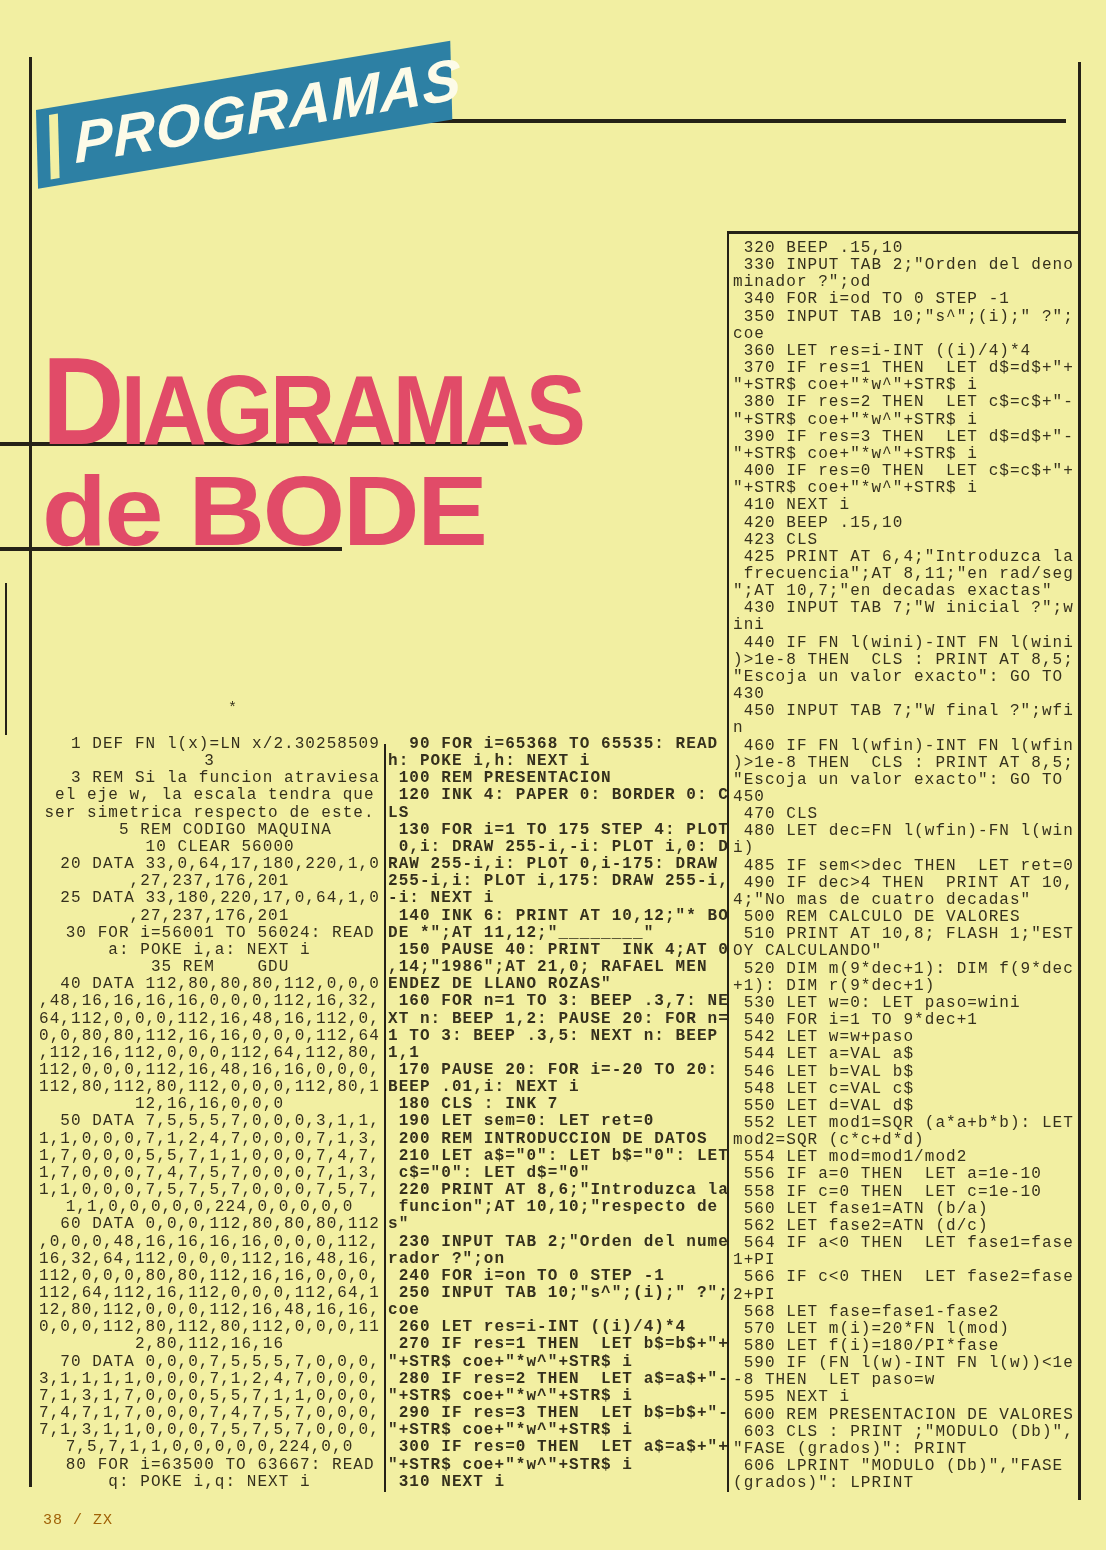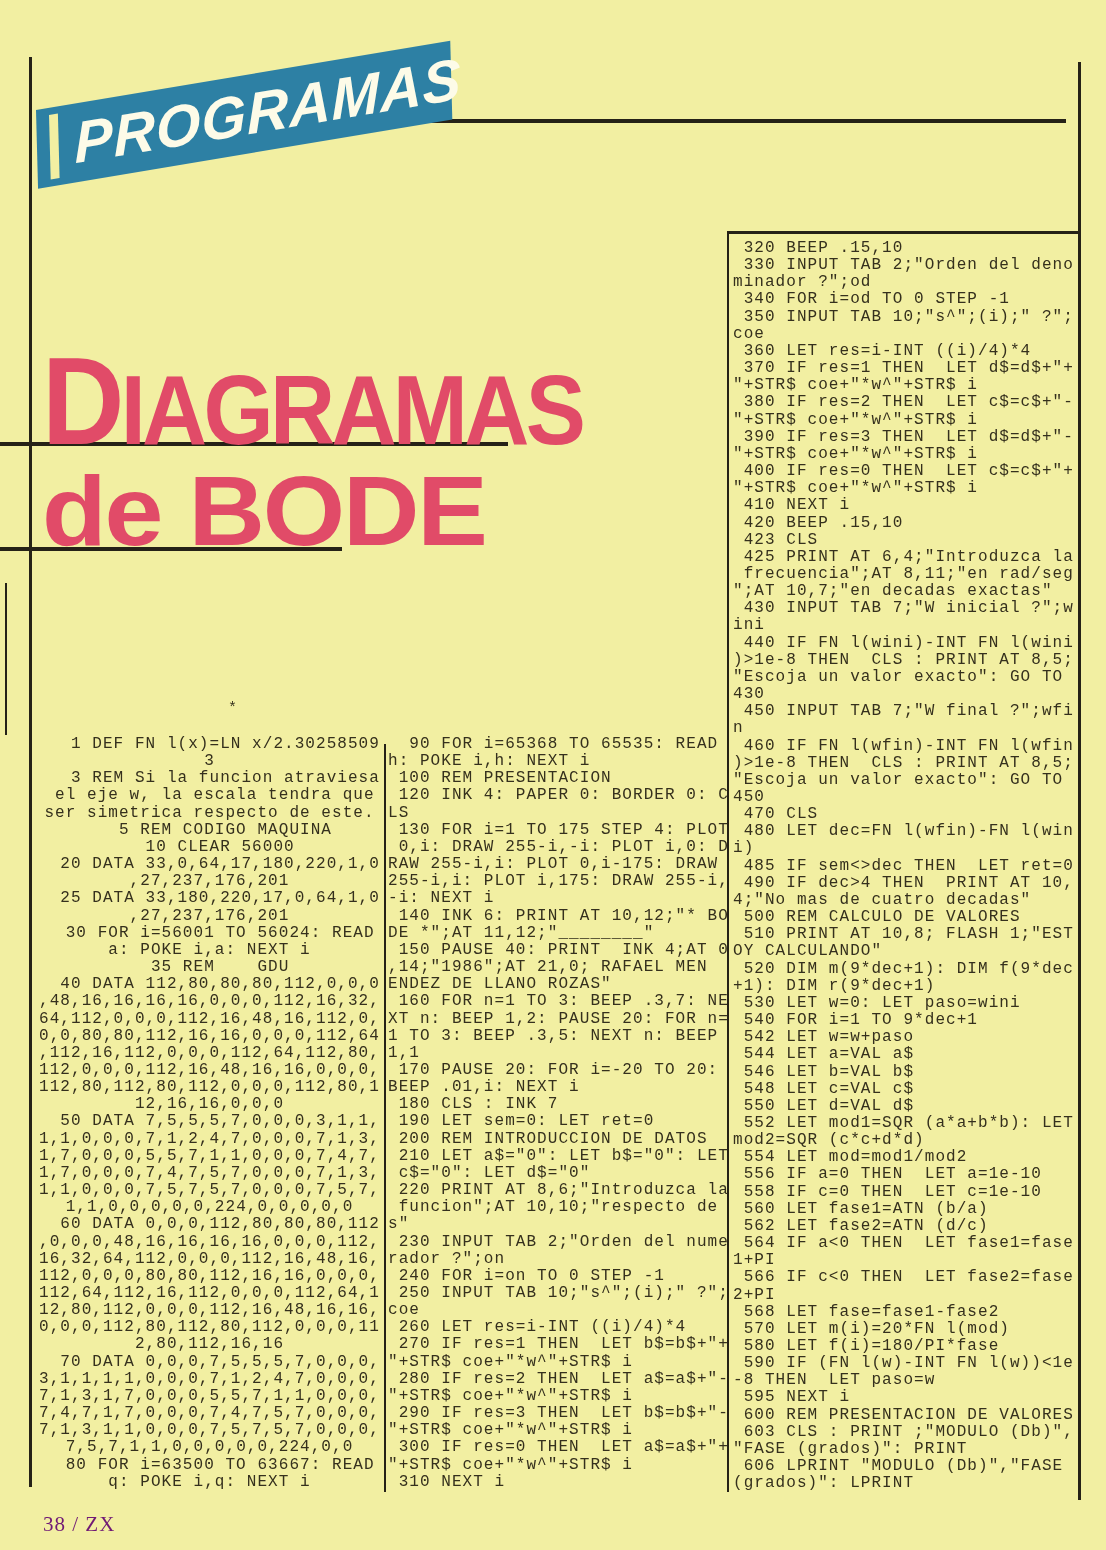--- a/index.html
+++ b/index.html
@@ -61,26 +61,26 @@
     font-family:"Liberation Mono",monospace;
   }
   .code{
     position:absolute;margin:0;
     font-family:"Liberation Mono",monospace;
     font-size:16px;line-height:17.15px;letter-spacing:1.05px;
     color:var(--code-ink,#35301d);
     white-space:pre;
   }
   .col1{left:37px;top:736px;width:345px;text-align:center;}
-  .col2{left:388px;top:736px;width:345px;}
+  .col2{left:388px;top:736px;width:345px;font-weight:bold;}
   .col3{left:733px;top:240px;width:348px;}
   .footer{
     position:absolute;left:43px;top:1512px;
-    font-family:Liberation Serif, serif;
-    font-size:21px;color:#701a75;letter-spacing:1px;
+    font-family:Liberation Mono, monospace;
+    font-size:15px;color:#a16207;letter-spacing:1px;
   }
 </style>
 </head>
 <body>
 
 <div class="page">
 
   <div class="rule top-rule"></div>
   <div class="rule left-rule"></div>
   <div class="rule right-rule"></div>

